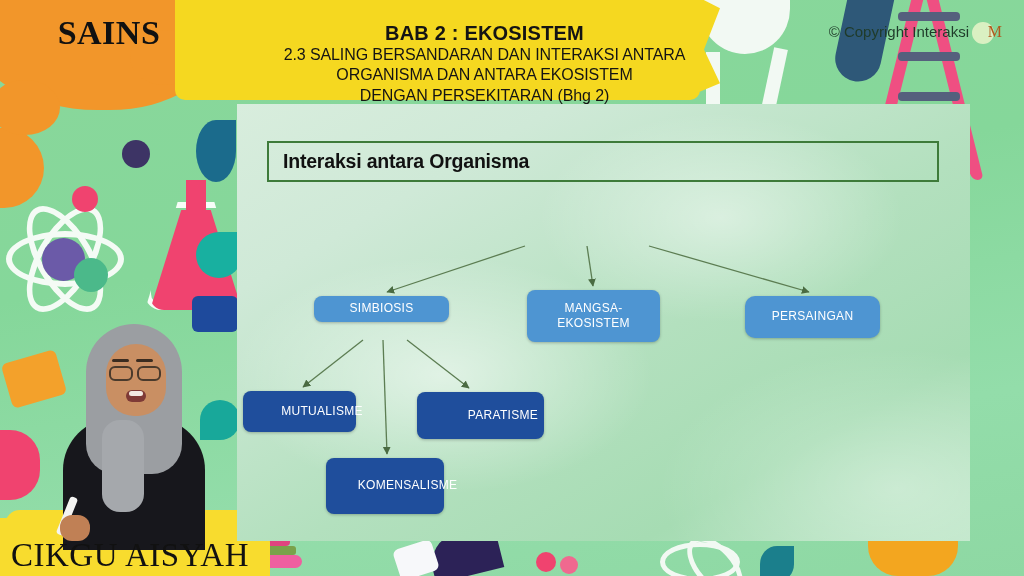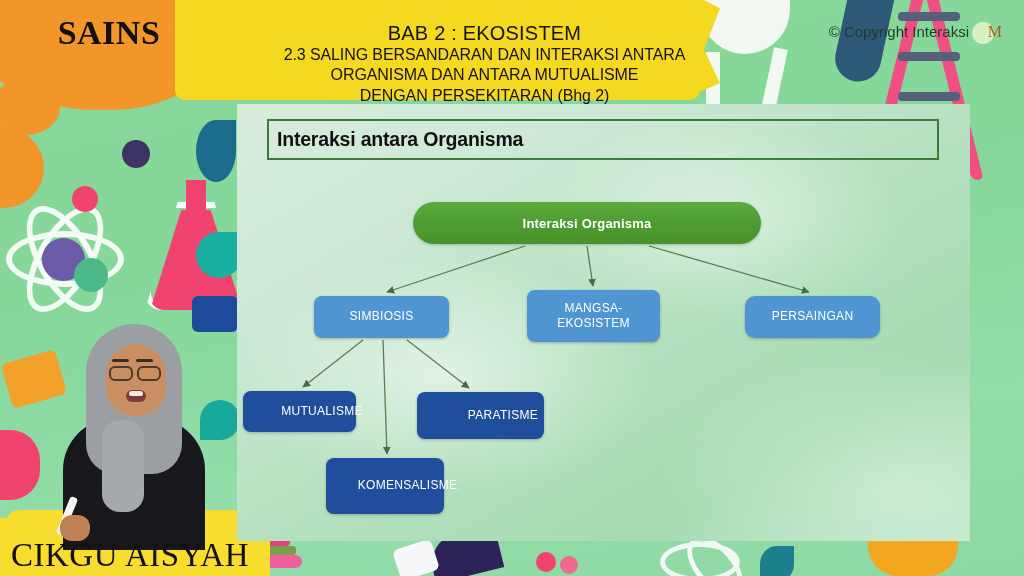--- a/index.html
+++ b/index.html
@@ -75,21 +75,21 @@
   .deco { position:absolute; }
 
   
   .brand { position:absolute; left:14px; top:16px; width:190px; text-align:center;
            z-index:8; color:#111; font-family:"Liberation Serif", serif; }
   .brand .b1 { font-size:34px; font-weight:bold; letter-spacing:.5px; line-height:1; }
   .brand .b2 { font-size:23px; line-height:1.12; }
 
   .head-text { position:absolute; left:212px; top:22px; width:545px; text-align:center;
                z-index:8; color:#141414; }
-  .head-text .t1 { font-size:20px; font-weight:normal; letter-spacing:.2px; }
+  .head-text .t1 { font-size:20px; font-weight:bold; letter-spacing:.2px; }
   .head-text .t2 { font-size:16px; line-height:1.27; letter-spacing:-.1px; }
 
   .copyright { position:absolute; right:55px; top:23px; z-index:8;
                font-size:15px; color:#1f3b2a; }
   .copy-mark { position:absolute; right:22px; top:18px; z-index:8;
                width:30px; height:30px; }
   .copy-mark .circ { position:absolute; left:0; top:4px; width:22px; height:22px;
                      border-radius:50%; background:#e9f5c9; opacity:.85; }
   .copy-mark .m { position:absolute; right:0; top:5px; font-size:16px; color:#b05a1e;
                   font-family:"Liberation Serif", serif; }
@@ -119,37 +119,37 @@
   
   #slide { position:absolute; left:237px; top:104px; width:733px; height:437px;
            z-index:5; overflow:hidden;
            background:
              radial-gradient(ellipse 300px 170px at 28% 62%, rgba(255,255,255,.55), rgba(255,255,255,0) 70%),
              radial-gradient(ellipse 260px 150px at 66% 26%, rgba(255,255,255,.45), rgba(255,255,255,0) 70%),
              radial-gradient(ellipse 340px 200px at 90% 88%, rgba(255,255,255,.35), rgba(255,255,255,0) 70%),
              linear-gradient(150deg,#d8eddd 0%,#cfe9d7 22%,#b3e0be 55%,#a6dcb3 78%,#b8e4c3 100%);
   }
 
-  .title-box { position:absolute; left:30px; top:15px; width:672px; height:41px;
-               border:2px solid #3e7b3a; display:flex; align-items:center; padding-left:8px; }
+  .title-box { position:absolute; left:30px; top:37px; width:672px; height:41px;
+               border:2px solid #3e7b3a; display:flex; align-items:center; padding-left:14px; }
   .title-box span { font-size:19.5px; font-weight:bold; color:#111; letter-spacing:-.2px; }
 
   .node-root { position:absolute; left:176px; top:98px; width:348px; height:42px;
                background:linear-gradient(180deg,#5cab3d 0%,#4d9c32 50%,#479329 100%);
                border-radius:24px; display:flex; align-items:center; justify-content:center;
                box-shadow:0 1px 3px rgba(0,0,0,.22); }
   .node-root span { color:#fff; font-size:13px; font-weight:bold; letter-spacing:.2px; }
 
   .node { position:absolute; border-radius:8px; display:flex; align-items:center;
           justify-content:center; text-align:center; box-shadow:0 1px 3px rgba(0,0,0,.25);
           color:#fff; line-height:1.28; }
   .node.lvl2 { background:#4e95d2; font-size:12px; letter-spacing:.3px; }
   .node.lvl3 { background:#1f4e9c; font-size:12px; letter-spacing:.3px;padding-left:45px; }
 
-  #n-simbiosis { left:77px;  top:192px; width:135px; height:42px; }
+  #n-simbiosis { left:77px;  top:192px; width:135px; height:26px; }
   #n-mangsa    { left:290px; top:186px; width:133px; height:52px; }
   #n-persaing  { left:508px; top:192px; width:135px; height:42px;border-radius:10px; }
   #n-mutual    { left:6px;   top:287px; width:113px; height:41px; }
   #n-paratisme { left:180px; top:288px; width:127px; height:47px; }
   #n-komensal  { left:89px;  top:354px; width:118px; height:56px; }
 
   svg.arrows { position:absolute; inset:0; width:733px; height:437px; pointer-events:none; }
 </style>
 </head>
 <body>
@@ -235,21 +235,21 @@
   <div class="yellow-bottom"></div>
 </div>
 
 <div class="brand">
   <div class="b1">SAINS</div>
 </div>
 
 <div class="head-text">
   <div class="t1">BAB 2 : EKOSISTEM</div>
   <div class="t2">2.3 SALING BERSANDARAN DAN INTERAKSI ANTARA</div>
-  <div class="t2">ORGANISMA DAN ANTARA MUTUALISME</div>
+  <div class="t2">ORGANISMA DAN ANTARA EKOSISTEM</div>
   <div class="t2">DENGAN PERSEKITARAN (Bhg 2)</div>
 </div>
 
 <div class="copyright">© Copyright Interaksi</div>
 <div class="copy-mark">
   <div class="circ"></div>
   <div class="m">M</div>
 </div>
 
 <div class="presenter">
@@ -284,23 +284,20 @@
       <path d="M126,236 L66,283"></path>
       <path d="M146,236 L150,350"></path>
       <path d="M170,236 L232,284"></path>
     </g>
   </svg>
 
   <div class="title-box">
     <span>Interaksi antara Organisma</span>
   </div>
 
-  <div class="node-root">
-    <span>Interaksi Organisma</span>
-  </div>
 
   <div class="node lvl2" id="n-simbiosis">
     <span>SIMBIOSIS</span>
   </div>
   <div class="node lvl2" id="n-mangsa">
     <span style="white-space:pre-line;">MANGSA-
 EKOSISTEM</span>
   </div>
   <div class="node lvl2" id="n-persaing">
     <span>PERSAINGAN</span>

